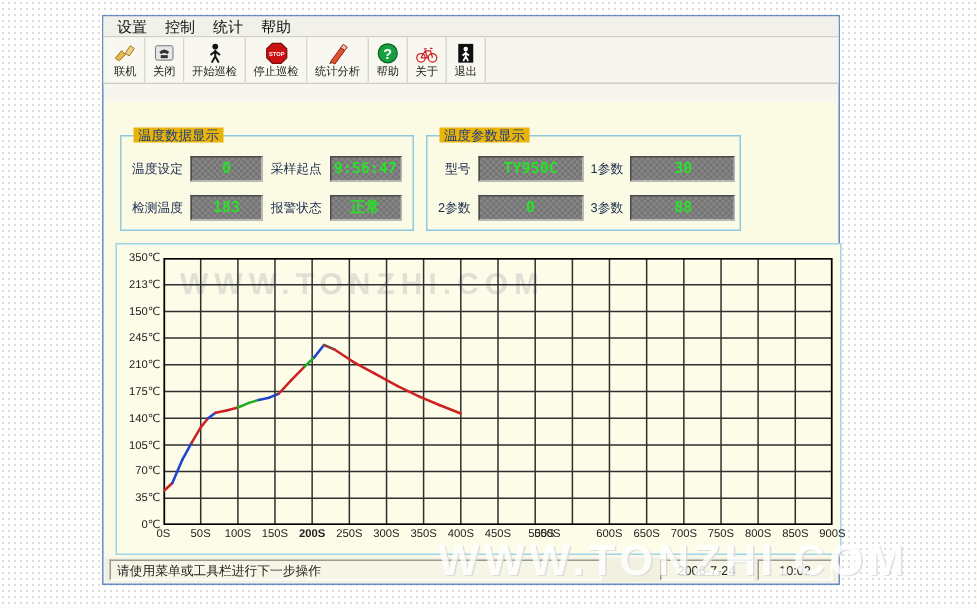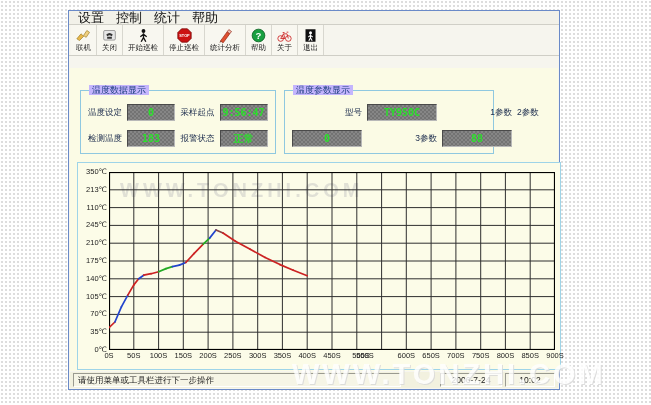--- a/index.html
+++ b/index.html
@@ -19,30 +19,30 @@
     background:linear-gradient(90deg,#0a50d8,#2e7ae8 55%,#5aa0f0);
   }
   .title-icon{width:9px;height:9px;margin-right:3px;flex:none;
     background:linear-gradient(135deg,#48c848 0 45%,#2060c0 45%);border:1px solid #fff;}
   .title-text{color:#fff;font-size:9px;font-weight:bold;flex:1;white-space:nowrap;overflow:hidden;}
   .tb-btn{width:12px;height:10px;margin-left:1px;flex:none;background:#d4d0c8;
     border:1px solid;border-color:#fff #808080 #808080 #fff;
     font-size:7px;line-height:8px;text-align:center;color:#000;}
   .menubar{height:13px;background:#f2f1e9;border-bottom:1px solid #d0cfc7;
     display:flex;align-items:center;padding-left:3px;}
-  .menu-item{font-size:13px;color:#111;padding:0 6px;}
+  .menu-item{font-size:10px;color:#111;padding:0 6px;}
   .toolbar{height:30px;background:#f6f5ee;border-bottom:1px solid #cfcec6;
     display:flex;align-items:stretch;padding:0 2px;}
   .tool-btn{display:flex;flex-direction:column;align-items:center;justify-content:center;
     padding:1px 5px;border-right:1px solid #d8d7cf;background:#f8f7f0;}
   .tool-btn svg{width:15px;height:15px;display:block;}
   .tool-btn .lbl{font-size:7.5px;line-height:8px;color:#222;white-space:nowrap;margin-top:1px;}
   .client{position:absolute;left:1px;right:1px;top:57px;bottom:18px;background:#fbfbe5;}
   .gb{position:absolute;border:1px solid #8fc8e0;background:#fbfbe5;}
-  .gb .legend{position:absolute;top:-6px;left:8px;background:#c4b5fd;
+  .gb .legend{position:absolute;top:-6px;left:8px;background:#eab308;
     font-size:9px;color:#204080;padding:0 3px;line-height:10px;}
   .gb1{left:10px;top:22px;width:194px;height:62px;}
   .gb2{left:214px;top:22px;width:208px;height:62px;}
   .gb .grid{display:grid;grid-template-columns:auto 1fr auto 1fr;
     gap:9px 5px;padding:13px 7px 0 7px;align-items:center;}
   .flabel{font-size:8.5px;color:#203050;text-align:right;white-space:nowrap;}
   .lcd{height:15px;line-height:15px;text-align:center;
     color:#2ae02a;font-family:"DejaVu Sans Mono",monospace;font-size:10px;font-weight:bold;
     background-color:#7b7b7b;
     background-image:repeating-conic-gradient(#868686 0% 25%, #737373 0% 50%);
@@ -177,20 +177,21 @@
           <div class="lcd" style="width: 46px;">正常</div>
         </div>
     </div>
 
     <div class="gb gb2">
       <div class="legend">温度参数显示</div>
       <div class="grid" id="gb2-grid">
           <span class="flabel">型号</span>
           <div class="lcd" style="width: 68px;">TY950C</div>
           <span class="flabel">1参数</span>
+          <div class="lcd" style="width: 68px;">30</div>
           <span class="flabel">2参数</span>
           <div class="lcd" style="width: 68px;">0</div>
           <span class="flabel">3参数</span>
           <div class="lcd" style="width: 68px;">88</div>
         </div>
     </div>
 
     <div class="chart" id="chart">
       <div class="wm-chart">WWW.TONZHI.COM</div>
       <svg class="plot" id="plot" width="446" height="178" viewBox="0 0 446 178">
@@ -246,34 +247,34 @@
           <line x1="107.0" y1="58.0" x2="114.0" y2="61.0" stroke="#884444" stroke-width="1.7" stroke-linecap="round"></line>
           <line x1="114.0" y1="61.0" x2="126.4" y2="69.2" stroke="#cc2222" stroke-width="1.7" stroke-linecap="round"></line>
           <line x1="126.4" y1="69.2" x2="141.2" y2="77.3" stroke="#cc2222" stroke-width="1.7" stroke-linecap="round"></line>
           <line x1="141.2" y1="77.3" x2="156.1" y2="85.4" stroke="#cc2222" stroke-width="1.7" stroke-linecap="round"></line>
           <line x1="156.1" y1="85.4" x2="171.0" y2="92.6" stroke="#cc2222" stroke-width="1.7" stroke-linecap="round"></line>
           <line x1="171.0" y1="92.6" x2="184.3" y2="98.2" stroke="#cc2222" stroke-width="1.7" stroke-linecap="round"></line>
           <line x1="184.3" y1="98.2" x2="198.2" y2="103.7" stroke="#cc2222" stroke-width="1.7" stroke-linecap="round"></line>
         </svg>
     <span class="ytick" style="top: 5px;">350℃</span>
         <span class="ytick" style="top: 22.8px;">213℃</span>
-        <span class="ytick" style="top: 40.6px;">110℃</span>
+        <span class="ytick" style="top: 40.6px;">150℃</span>
         <span class="ytick" style="top: 58.4px;">245℃</span>
         <span class="ytick" style="top: 76.2px;">210℃</span>
         <span class="ytick" style="top: 94px;">175℃</span>
         <span class="ytick" style="top: 111.8px;">140℃</span>
         <span class="ytick" style="top: 129.6px;">105℃</span>
         <span class="ytick" style="top: 147.4px;">70℃</span>
         <span class="ytick" style="top: 165.2px;">35℃</span>
         <span class="ytick" style="top: 183px;">0℃</span>
         <span class="xtick" style="left: 18px;">0S</span>
         <span class="xtick" style="left: 42.7778px;">50S</span>
         <span class="xtick" style="left: 67.5556px;">100S</span>
         <span class="xtick" style="left: 92.3333px;">150S</span>
-        <span class="xtick" style="left: 117.111px;">200S</span>
+        <span class="xtick" style="left: 117.111px; font-weight: bold;">200S</span>
         <span class="xtick" style="left: 141.889px;">250S</span>
         <span class="xtick" style="left: 166.667px;">300S</span>
         <span class="xtick" style="left: 191.444px;">350S</span>
         <span class="xtick" style="left: 216.222px;">400S</span>
         <span class="xtick" style="left: 241px;">450S</span>
         <span class="xtick" style="left: 265.778px; text-align: right;">500S</span>
         <span class="xtick" style="left: 274px;">550S</span>
         <span class="xtick" style="left: 315.333px;">600S</span>
         <span class="xtick" style="left: 340.111px;">650S</span>
         <span class="xtick" style="left: 364.889px;">700S</span>

